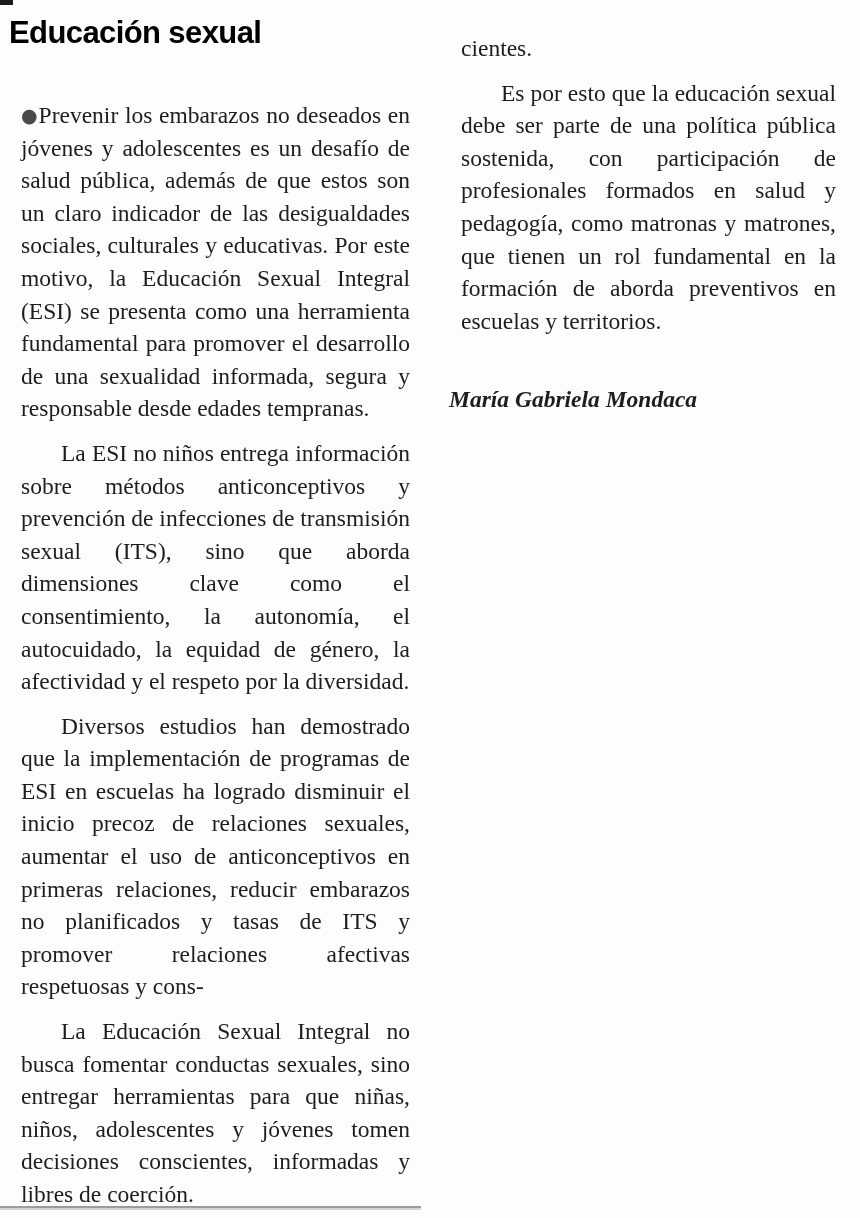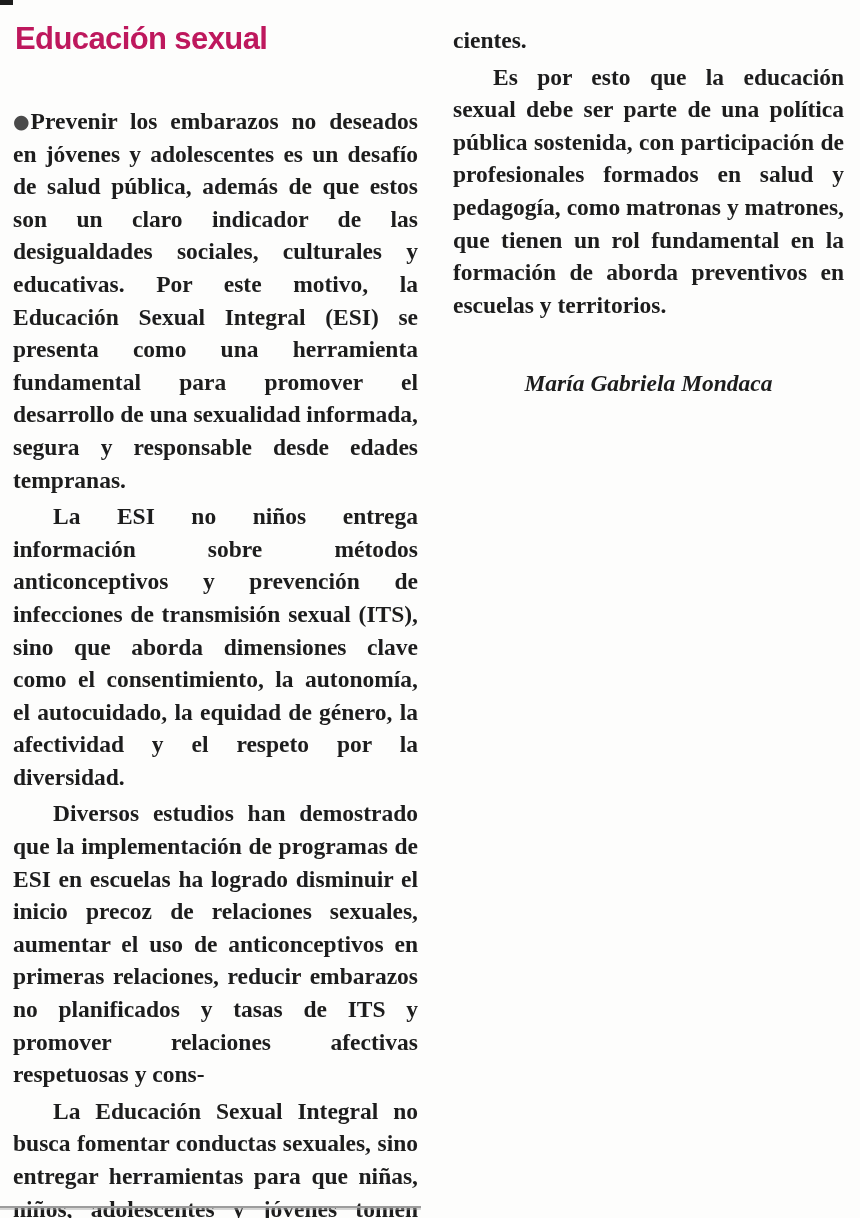--- a/index.html
+++ b/index.html
@@ -23,61 +23,61 @@
   }
 
   .col-left {
     position: absolute;
     left: 9px;
     top: 14px;
     width: 413px;
   }
 
   .article-title {
-    margin: 6px;
+    margin: 0;
     font-family: "Liberation Sans", sans-serif;
     font-weight: 700;
     font-size: 31px;
     line-height: 38px;
     letter-spacing: -0.6px;
-    color: #be185d;
+    color: #000000;
   }
 
   .body-text {
     font-family: "Liberation Serif", serif;
     font-size: 23.5px;
     line-height: 32.6px;
     text-align: justify;
     color: #1d1d1d;
   }
 
   .col-left .body-text { margin-top: 47px; }
 
-  .body-text p { margin: 4px; font-weight: bold; }
+  .body-text p { margin: 12px; }
   .body-text p.indent { text-indent: 40px; }
 
   .bullet {
     display: inline-block;
     font-family: "DejaVu Sans", sans-serif;
     font-size: 19px;
     color: #4a4a4a;
     vertical-align: 1px;
     margin-right: 1px;
   }
 
   .col-right {
     position: absolute;
     left: 449px;
     top: 20px;
     width: 399px;
   }
 
   .signature {
     margin-top: 48px;
-    text-align: center;
+    text-align: left;
     font-family: "Liberation Serif", serif;
     font-style: italic;
     font-weight: 700;
     font-size: 23.5px;
     line-height: 28px;
     color: #1d1d1d;
   }
 
   
   .edge-rule {

